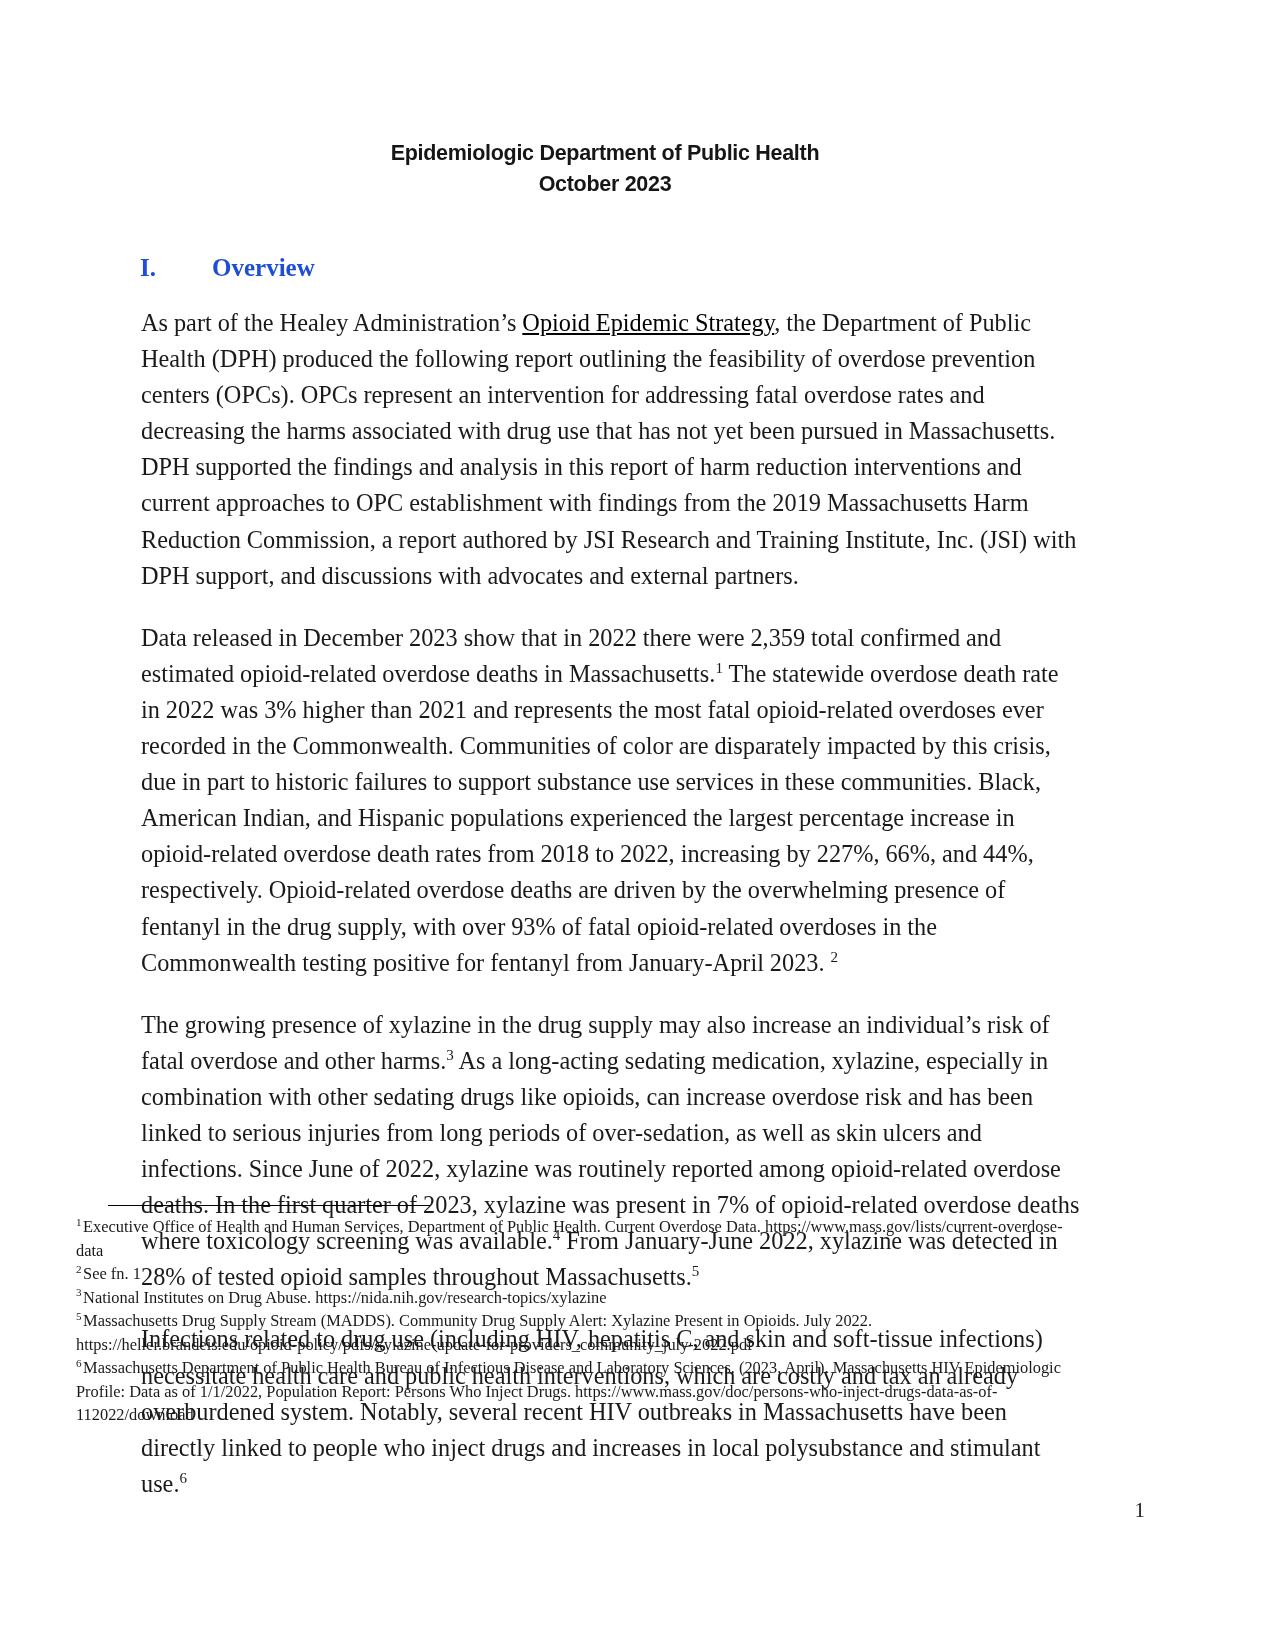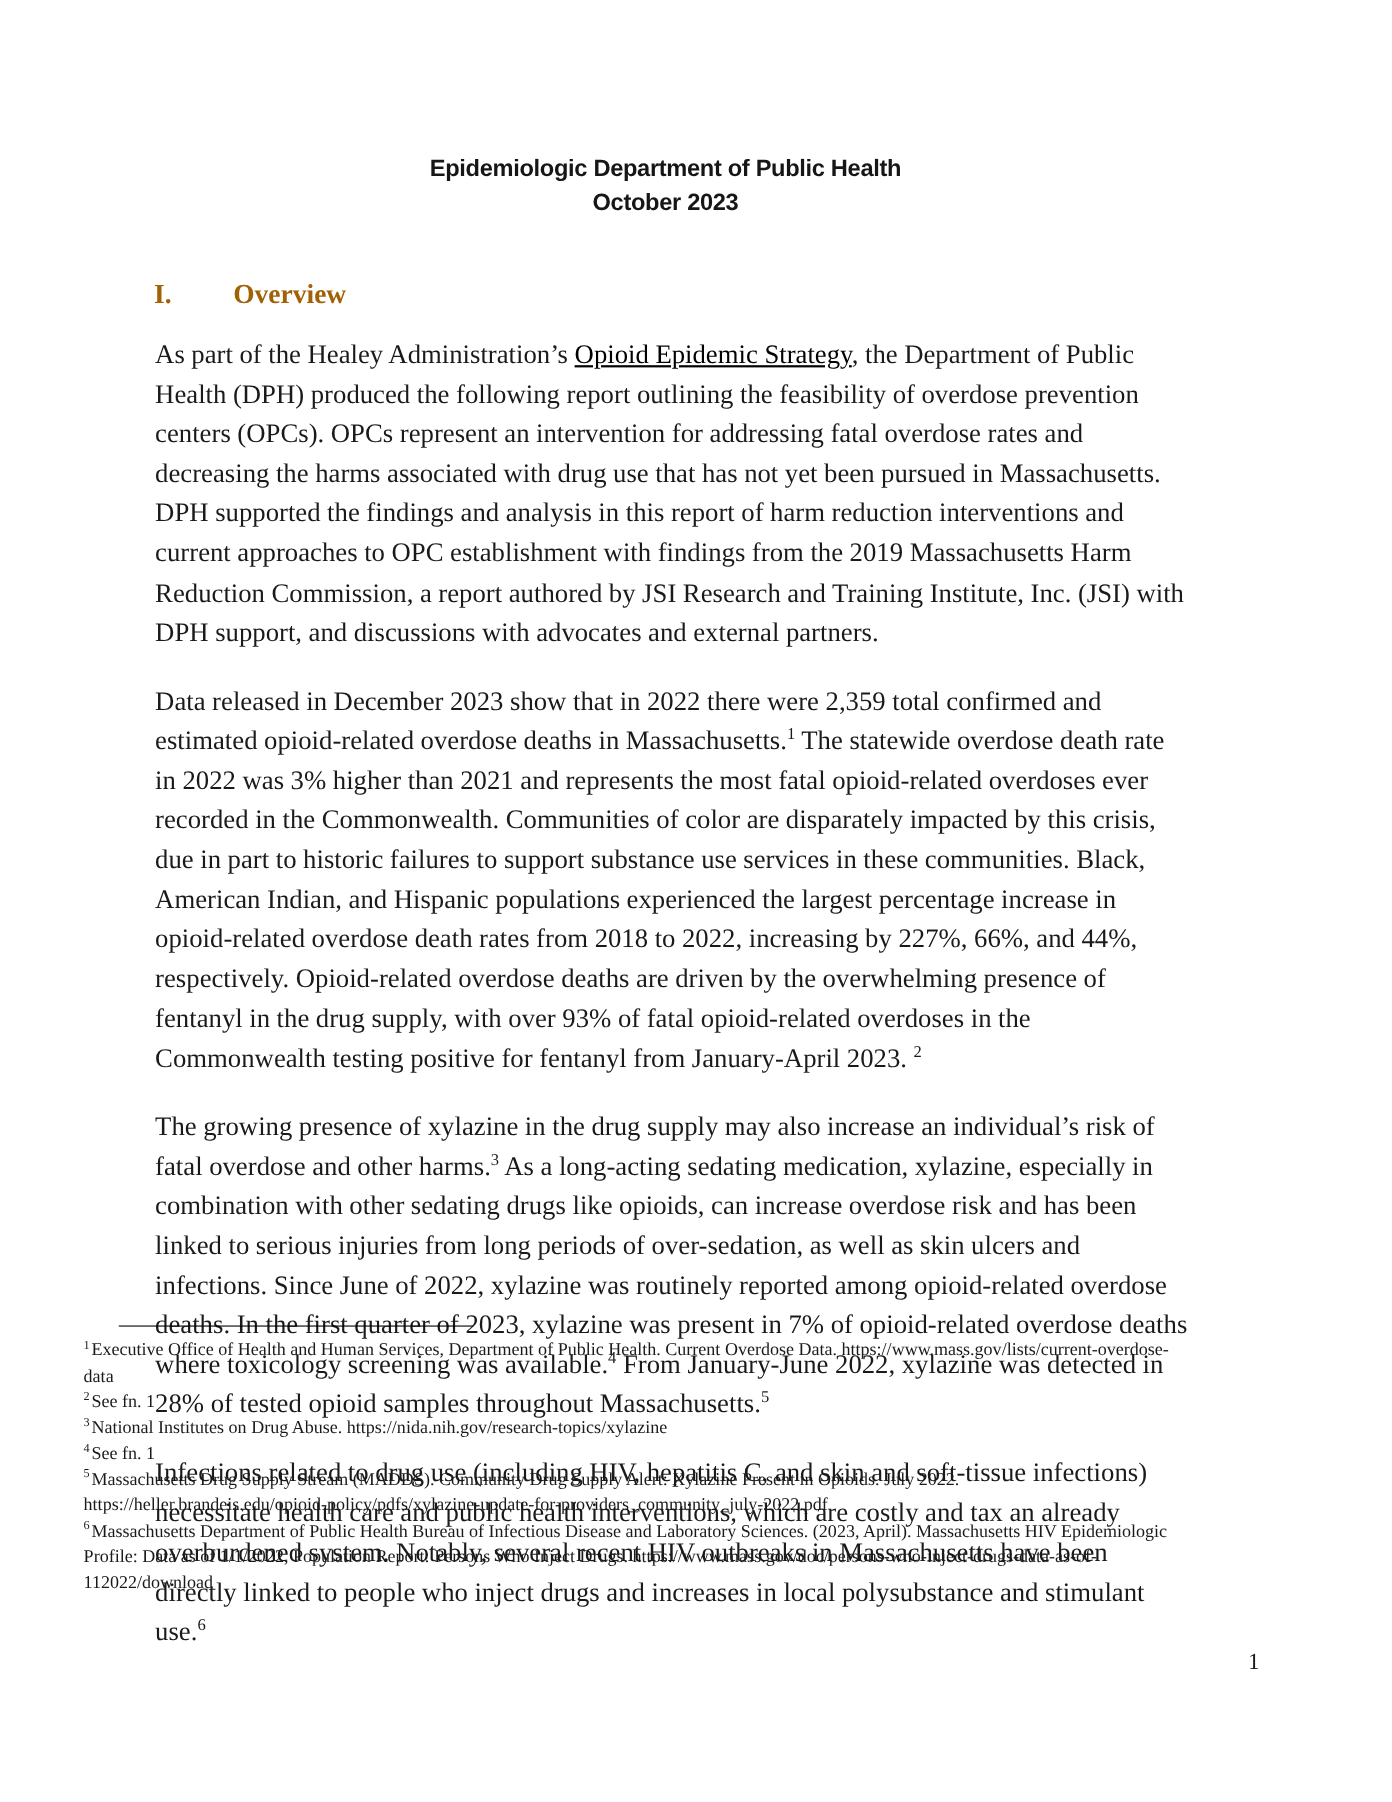--- a/index.html
+++ b/index.html
@@ -42,21 +42,21 @@
 
   
   .section-heading {
     position: absolute;
     left: 140px;
     top: 253px;
     width: 930px;
     font-weight: bold;
     font-size: 25px;
     line-height: 30px;
-    color: #a16207;
+    color: #1d4ed8;
   }
   .section-heading .numeral {
     display: inline-block;
     width: 72px;
   }
 
   
   .body-col {
     position: absolute;
     left: 141px;
@@ -148,20 +148,19 @@
     <p class="para"><span>Infections related to drug use (including HIV, hepatitis C, and skin and soft-tissue infections) necessitate health care and public health interventions, which are costly and tax an already overburdened system. Notably, several recent HIV outbreaks in Massachusetts have been directly linked to people who inject drugs and increases in local polysubstance and stimulant use.</span><sup class="fnref">6</sup></p>
 
   </div>
 
   <div class="footnote-rule"></div>
 
   <div class="footnotes">
     <p class="fn"><sup>1</sup><span>Executive Office of Health and Human Services, Department of Public Health. Current Overdose Data. https://www.mass.gov/lists/current-overdose-data</span></p>
     <p class="fn"><sup>2</sup><span>See fn. 1</span></p>
     <p class="fn"><sup>3</sup><span>National Institutes on Drug Abuse. https://nida.nih.gov/research-topics/xylazine</span></p>
-    <p class="fn"><sup>4</sup><span>See fn. 1</span></p>
     <p class="fn"><sup>5</sup><span>Massachusetts Drug Supply Stream (MADDS). Community Drug Supply Alert: Xylazine Present in Opioids. July 2022. https://heller.brandeis.edu/opioid-policy/pdfs/xylazine-update-for-providers_community_july-2022.pdf</span></p>
     <p class="fn"><sup>6</sup><span>Massachusetts Department of Public Health Bureau of Infectious Disease and Laboratory Sciences. (2023, April). Massachusetts HIV Epidemiologic Profile: Data as of 1/1/2022, Population Report: Persons Who Inject Drugs. https://www.mass.gov/doc/persons-who-inject-drugs-data-as-of-112022/download</span></p>
   </div>
 
   <div class="page-number">1</div>
 
 </div>
 
 </body></html>

